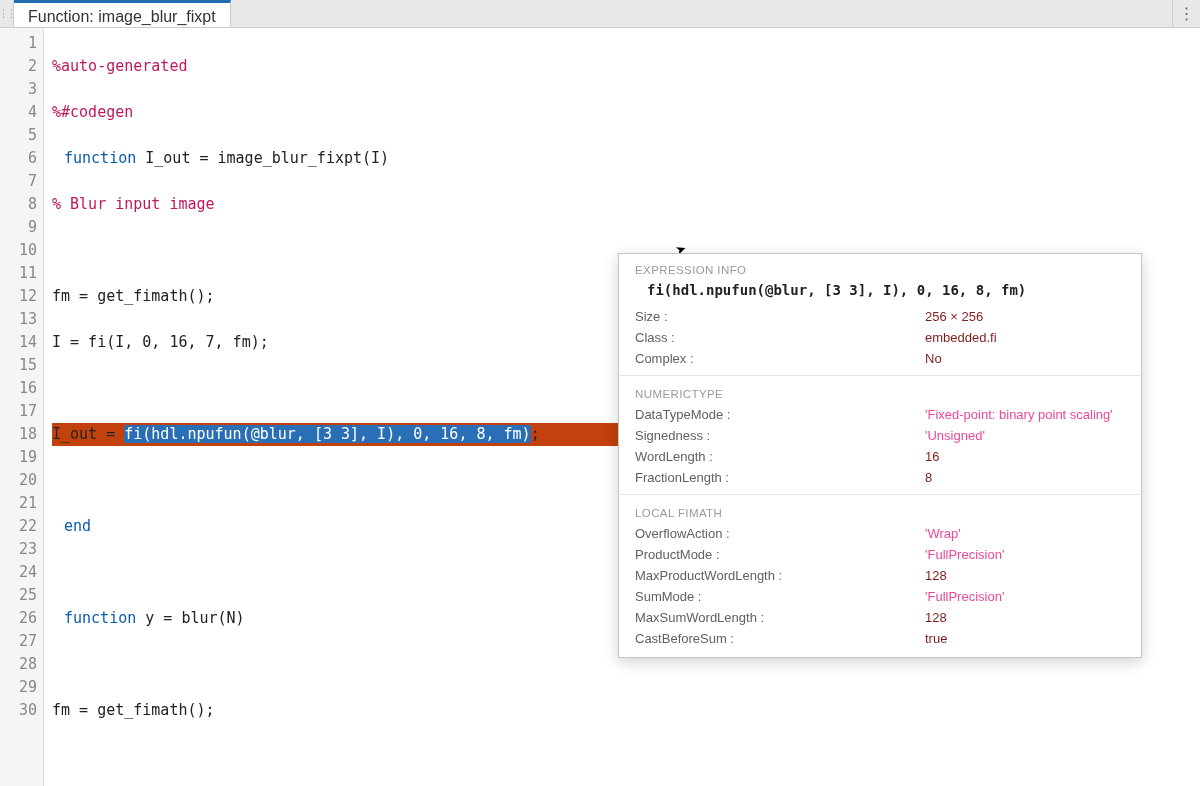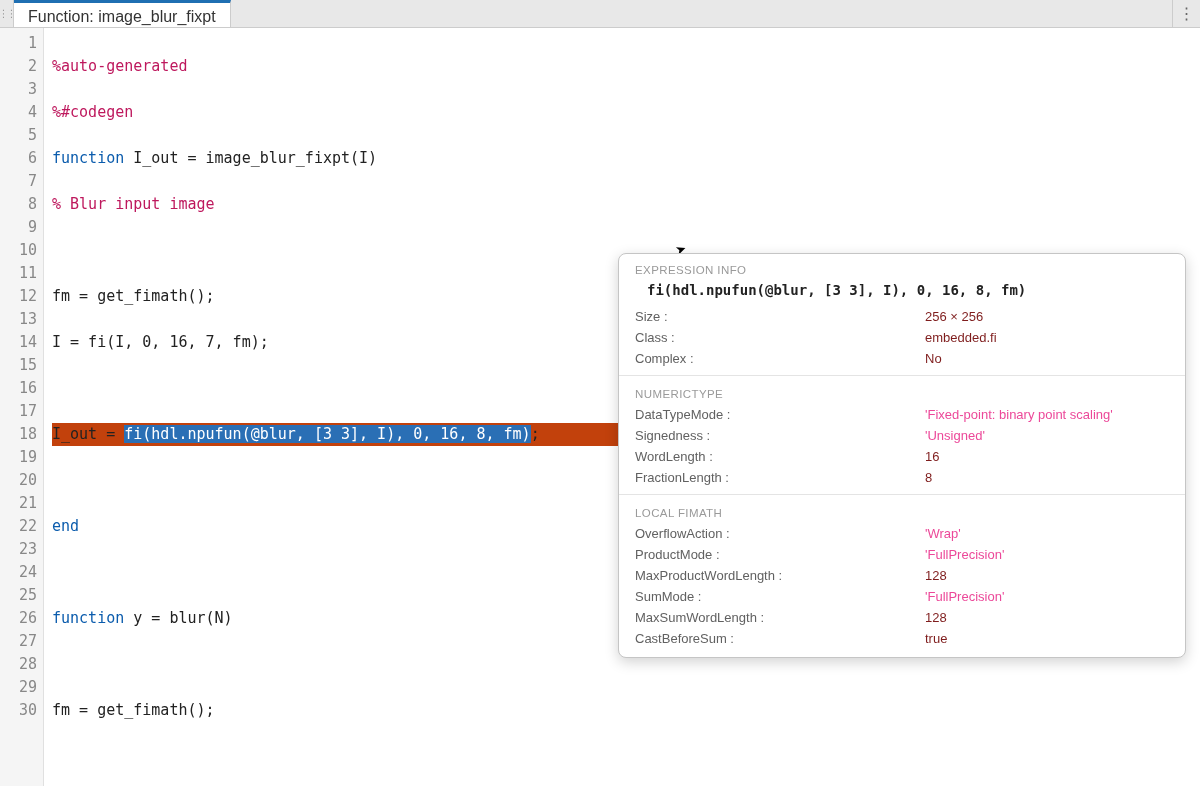--- a/index.html
+++ b/index.html
@@ -67,21 +67,21 @@
 }
 .gutter div { height: 23px; }
 .code {
   flex: 1;
   padding: 4px 0 4px 8px;
   white-space: pre;
   color: #222;
   position: relative;
 }
 .code-line { height: 23px; }
-.kw { color: #0b5cad; }
+.kw { color: #0b5cad; margin-left: 12px; }
 .cm { color: #be185d; }
 .str { color: #8a2be2; }
 .hl-bg {
   background: #c2410c;
   display: inline-block;
   padding-right: 300px;
   margin-right: -300px;
 }
 .sel {
   background: #2a6fb5;
@@ -93,24 +93,24 @@
   top: 210px;
   font-size: 18px;
   color: #000;
   pointer-events: none;
   transform: rotate(-20deg);
 }
 .tooltip {
   position: absolute;
   left: 618px;
   top: 253px;
-  width: 568px;
+  width: 524px;
   background: #fff;
   border: 1px solid #c5c5c5;
-  border-radius: 8px;
+  border-radius: 0;
   box-shadow: 0 4px 14px rgba(0,0,0,0.18);
   font-family: "Segoe UI", Arial, sans-serif;
   font-size: 13px;
   z-index: 10;
   padding-bottom: 8px;
 }
 .tt-section-title {
   color: #9a9a9a;
   font-size: 11.5px;
   letter-spacing: 0.4px;

